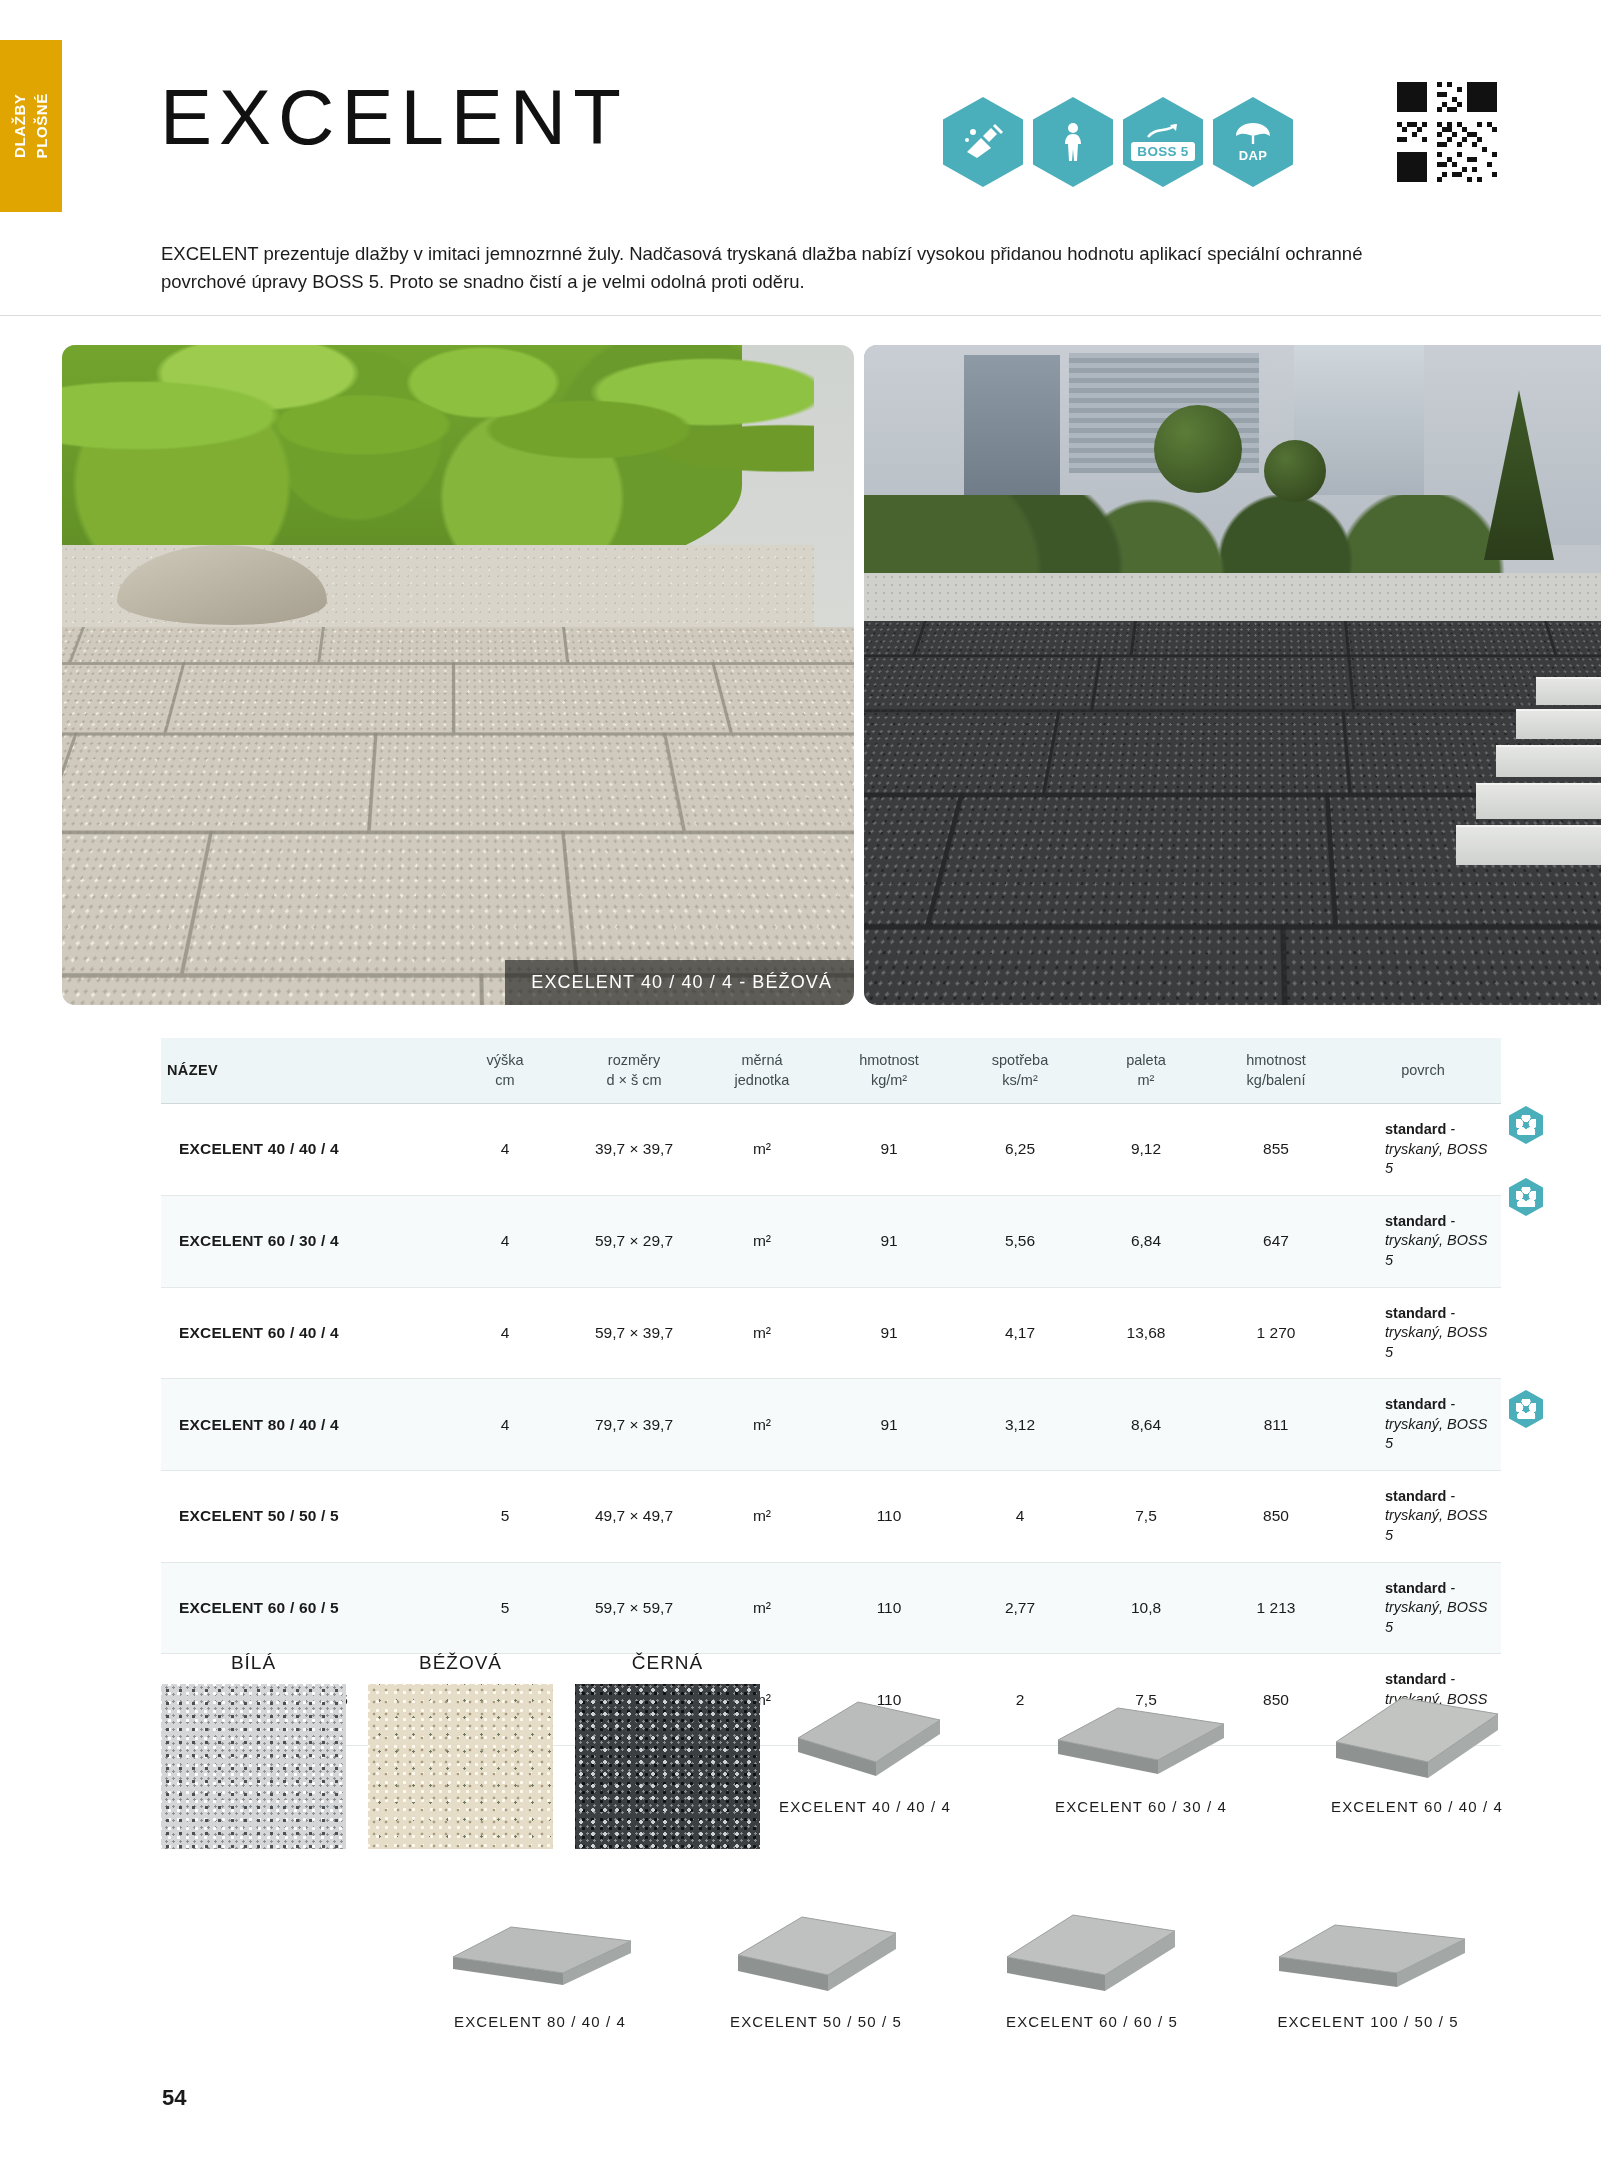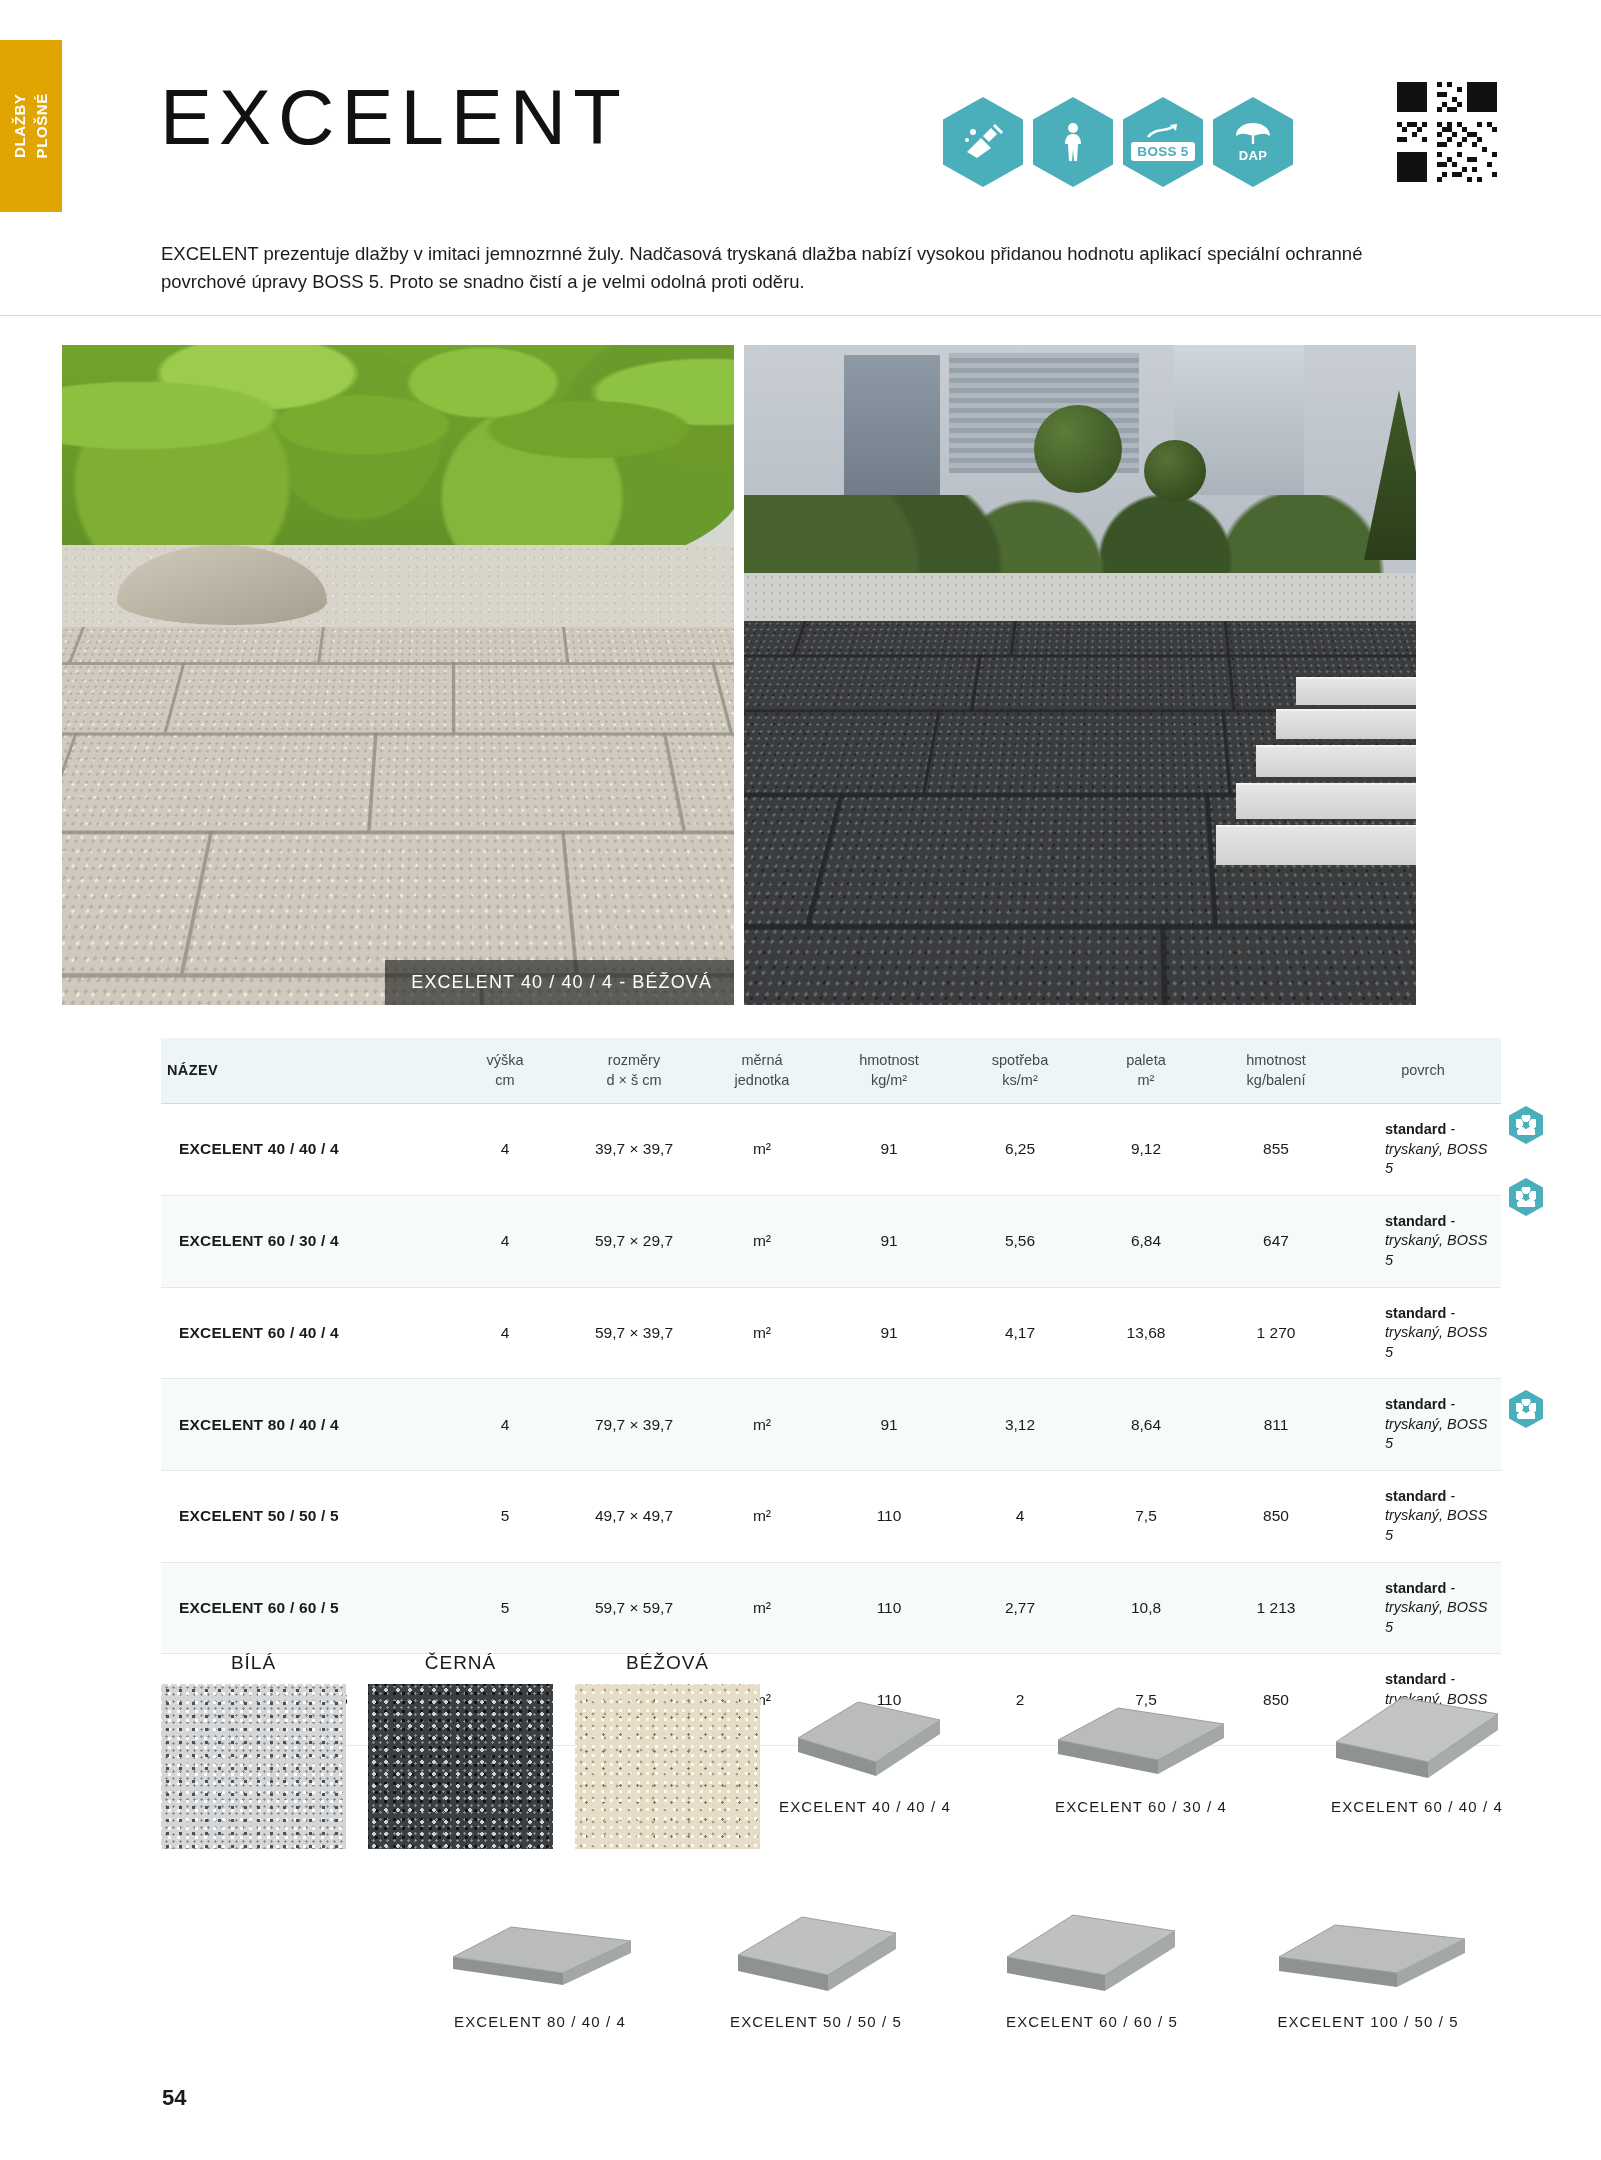--- a/index.html
+++ b/index.html
@@ -63,21 +63,21 @@
     width:110px; height:110px; background:#ffffff;
   }
   .qr svg { display:block; }
   
   .header-rule {
     position:absolute; left:0; top:315px; width:1601px; height:1px; background:#d9d9d9;
   }
   
   .photos { position:absolute; left:62px; top:345px; display:flex; gap:10px; }
   .photo {
-    position:relative; width:672px; height:660px; overflow:hidden;
+    position:relative; width:792px; height:660px; overflow:hidden;border-radius:13px;
   }
   .photo .caption {
     position:absolute; right:0; bottom:0;
     padding:12px 22px 12px 26px;
     background:rgba(25,25,25,.62);
     color:#fff; font-size:18px; letter-spacing:1.1px; white-space:nowrap;
   }
   
   .ph1-sky { position:absolute; inset:0; background:linear-gradient(#cfd3cf,#e3e3df); }
   .ph1-hedge {
@@ -558,26 +558,26 @@
       <div class="dots"></div>
     </div>
 </div>
 
 <div class="swatches">
   <div class="swatch">
     <div class="lbl">BÍLÁ</div>
     <div class="img sw-bila"></div>
   </div>
   <div class="swatch">
+    <div class="lbl">BÉŽOVÁ</div>
+    <div class="img sw-bezova"></div>
+  </div>
+  <div class="swatch">
     <div class="lbl">ČERNÁ</div>
     <div class="img sw-cerna"></div>
-  </div>
-  <div class="swatch">
-    <div class="lbl">BÉŽOVÁ</div>
-    <div class="img sw-bezova"></div>
   </div>
 </div>
 
 <div class="slabs-r1">
   <div class="slab-item">
     <div class="slab-art">
       <svg width="170" height="105" viewBox="0 0 170 105">
         <polygon points="18,58 78,22 160,40 96,82" fill="#b9bcbb"></polygon>
         <polygon points="18,58 96,82 96,96 18,72" fill="#8e9291"></polygon>
         <polygon points="96,82 160,40 160,54 96,96" fill="#a3a7a6"></polygon>

